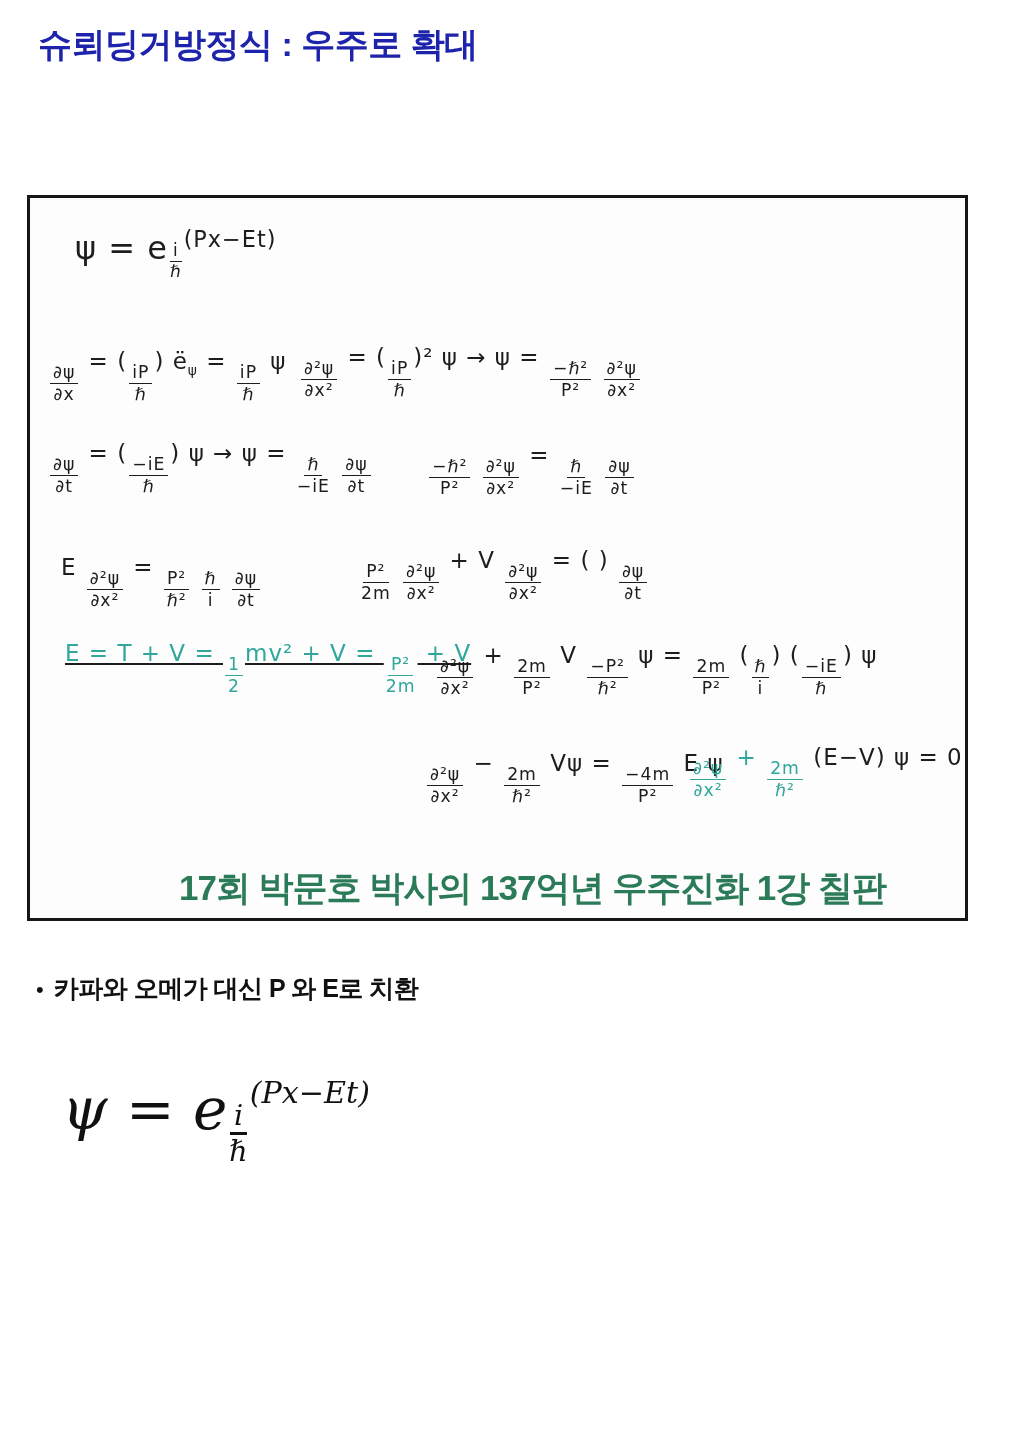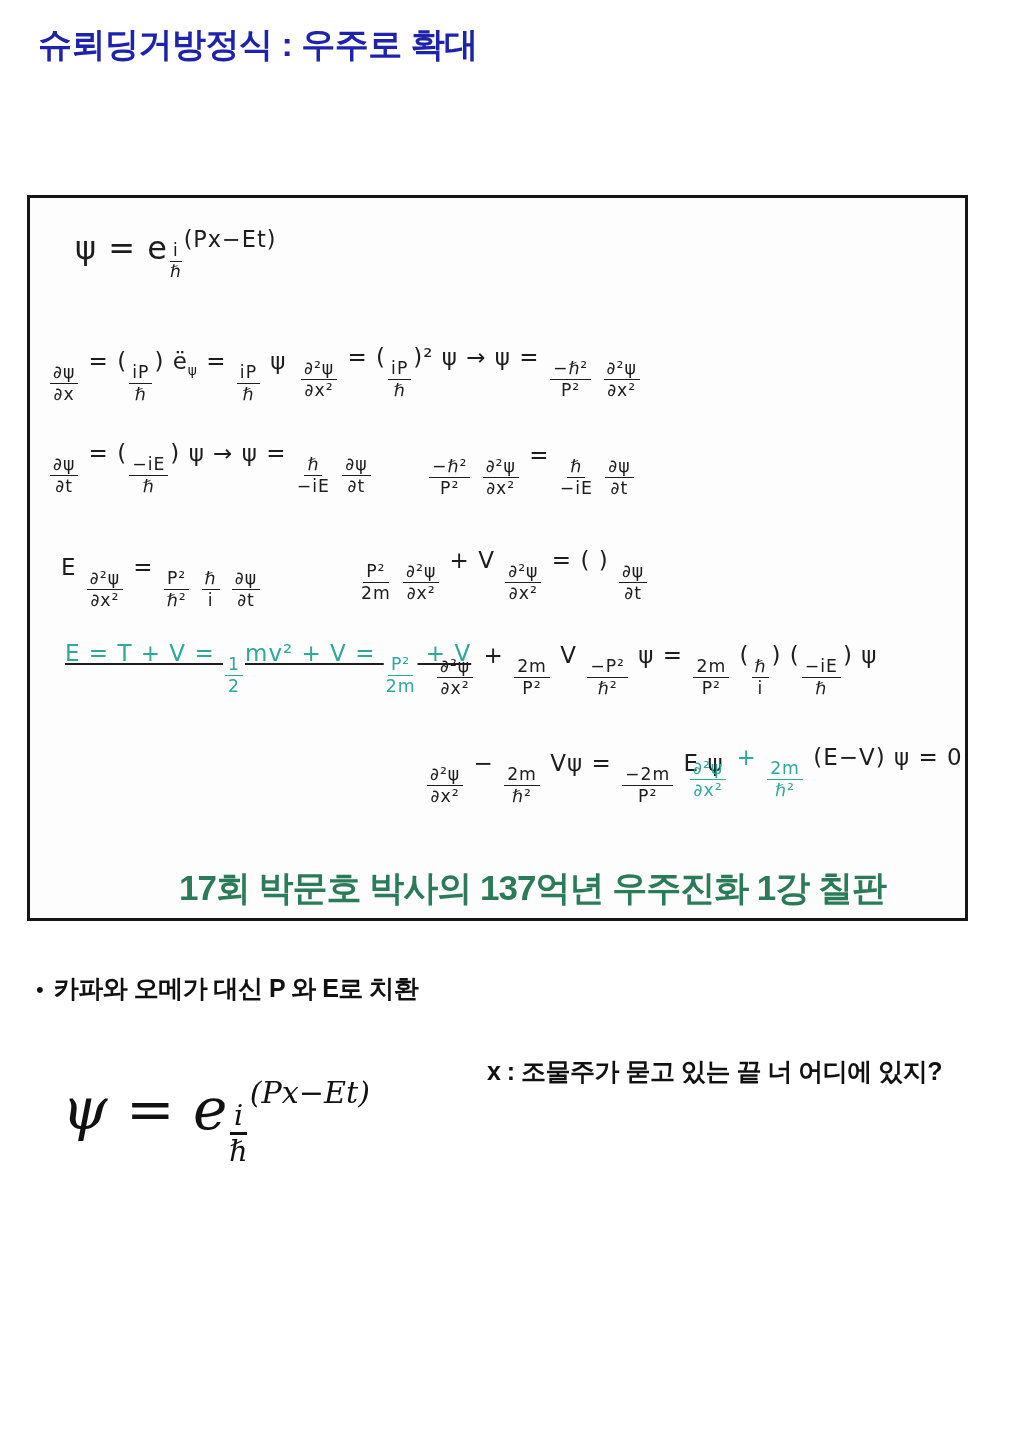--- a/index.html
+++ b/index.html
@@ -154,21 +154,21 @@
           <span class="num">−iE</span>
           <span class="den">ℏ</span>
         </span>) ψ</div>
     <div class="hw" style="left:395px;top:552px;"><span class="frac">
           <span class="num">∂²ψ</span>
           <span class="den">∂x²</span>
         </span> − <span class="frac">
           <span class="num">2m</span>
           <span class="den">ℏ²</span>
         </span> Vψ = <span class="frac">
-          <span class="num">−2m</span>
+          <span class="num">−4m</span>
           <span class="den">P²</span>
         </span> E ψ</div>
     <div class="hw" style="left:658px;top:546px;"><span class="teal"><span class="frac">
             <span class="num">∂²ψ</span>
             <span class="den">∂x²</span>
           </span> + <span class="frac">
             <span class="num">2m</span>
             <span class="den">ℏ²</span>
           </span></span> (E−V) ψ = 0</div>
     <div class="caption">17회 박문호 박사의 137억년 우주진화  1강 칠판</div>
@@ -177,21 +177,20 @@
   <div class="bullet-row">
     <span class="bullet-marker">•</span>
     <span class="bullet-text">카파와 오메가 대신 P 와 E로 치환</span>
   </div>
 
   <div class="main-eq">ψ = e<sup><span class="frac">
           <span class="num">i</span>
           <span class="den">ℏ</span>
         </span>(Px−Et)</sup></div>
 
-  <div class="note note-x">x : 조물주가 묻고 있는 끝 너 어디에 있지?</div>
 
   <div class="footer-eq">
     <span class="red-mark">ˋ</span>
     <span class="e-i">e<sup>i</sup></span>
     <span class="footer-text">는  sin,cos 으로</span>
   </div>
 
 </div>
 
 </body></html>

